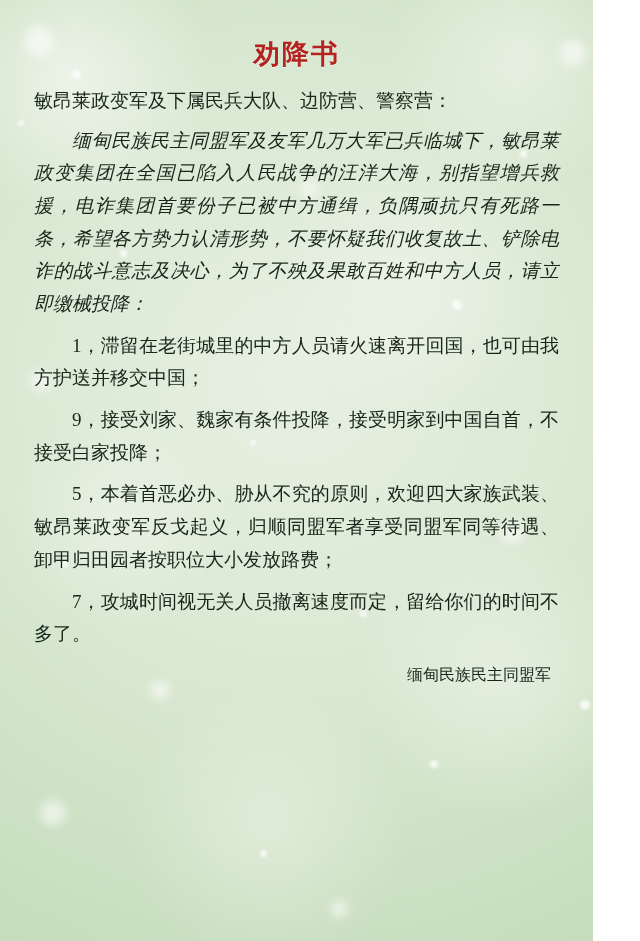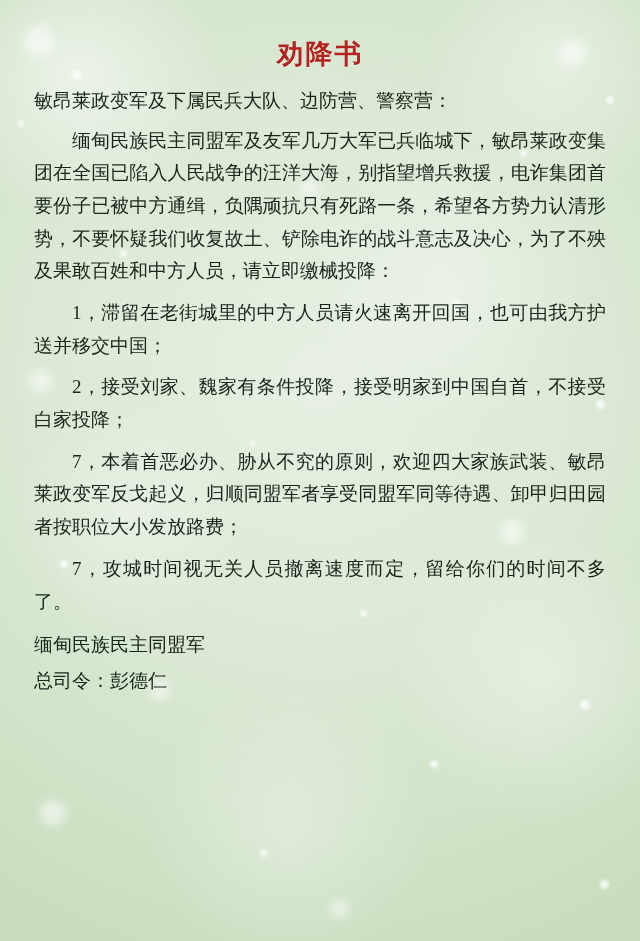--- a/index.html
+++ b/index.html
@@ -7,21 +7,21 @@
     padding: 0;
   }
   body {
     width: 640px;
     height: 941px;
     overflow: hidden;
     font-family: "Liberation Serif", "DejaVu Serif", serif;
   }
   #page {
     position: relative;
-    width: 640px;
+    width: 593px;
     height: 941px;
     background:
       radial-gradient(circle at 12% 8%, rgba(255,255,255,0.55) 0%, rgba(255,255,255,0) 14%),
       radial-gradient(circle at 88% 6%, rgba(255,255,255,0.40) 0%, rgba(255,255,255,0) 13%),
       radial-gradient(circle at 70% 30%, rgba(255,255,255,0.30) 0%, rgba(255,255,255,0) 18%),
       radial-gradient(circle at 20% 55%, rgba(255,255,255,0.30) 0%, rgba(255,255,255,0) 16%),
       radial-gradient(circle at 85% 72%, rgba(255,255,255,0.35) 0%, rgba(255,255,255,0) 17%),
       radial-gradient(circle at 45% 88%, rgba(255,255,255,0.30) 0%, rgba(255,255,255,0) 16%),
       radial-gradient(circle at 50% 40%, #e7f0e2 0%, #dbe9d4 45%, #cfe2c6 75%, #c6dcbc 100%);
     overflow: hidden;
@@ -60,31 +60,33 @@
     margin: 12px 0 8px 0;
     color: #17261a;
   }
   .para {
     font-size: 19px;
     line-height: 1.72;
     margin: 0 0 9px 0;
     text-indent: 2em;
     text-align: justify;
     color: #17261a;
+    font-style: italic;
   }
   .item {
     font-size: 19px;
     line-height: 1.72;
     margin: 0 0 9px 0;
     text-indent: 2em;
     text-align: justify;
     color: #17261a;
   }
   .signature {
-    font-size: 19px;
+    text-align: right;
+    font-size: 16px;
     line-height: 1.9;
     color: #17261a;
     padding-right: 8px;
   }
   .sig-line {
     display: block;
   }
 </style>
 </head>
 <body>
@@ -116,23 +118,22 @@
 
   <div id="content">
 
     <h1 class="doc-title">劝降书</h1>
 
     <p class="salutation">敏昂莱政变军及下属民兵大队、边防营、警察营：</p>
 
     <p class="para">缅甸民族民主同盟军及友军几万大军已兵临城下，敏昂莱政变集团在全国已陷入人民战争的汪洋大海，别指望增兵救援，电诈集团首要份子已被中方通缉，负隅顽抗只有死路一条，希望各方势力认清形势，不要怀疑我们收复故土、铲除电诈的战斗意志及决心，为了不殃及果敢百姓和中方人员，请立即缴械投降：</p>
 
     <p class="item">1，滞留在老街城里的中方人员请火速离开回国，也可由我方护送并移交中国；</p>
-    <p class="item">2，接受刘家、魏家有条件投降，接受明家到中国自首，不接受白家投降；</p>
-    <p class="item">7，本着首恶必办、胁从不究的原则，欢迎四大家族武装、敏昂莱政变军反戈起义，归顺同盟军者享受同盟军同等待遇、卸甲归田园者按职位大小发放路费；</p>
+    <p class="item">9，接受刘家、魏家有条件投降，接受明家到中国自首，不接受白家投降；</p>
+    <p class="item">5，本着首恶必办、胁从不究的原则，欢迎四大家族武装、敏昂莱政变军反戈起义，归顺同盟军者享受同盟军同等待遇、卸甲归田园者按职位大小发放路费；</p>
     <p class="item">7，攻城时间视无关人员撤离速度而定，留给你们的时间不多了。</p>
 
     <div class="signature">
       <span class="sig-line">缅甸民族民主同盟军</span>
-      <span class="sig-line">总司令：彭德仁</span>
     </div>
 
   </div>
 </div>
 
 </body></html>

